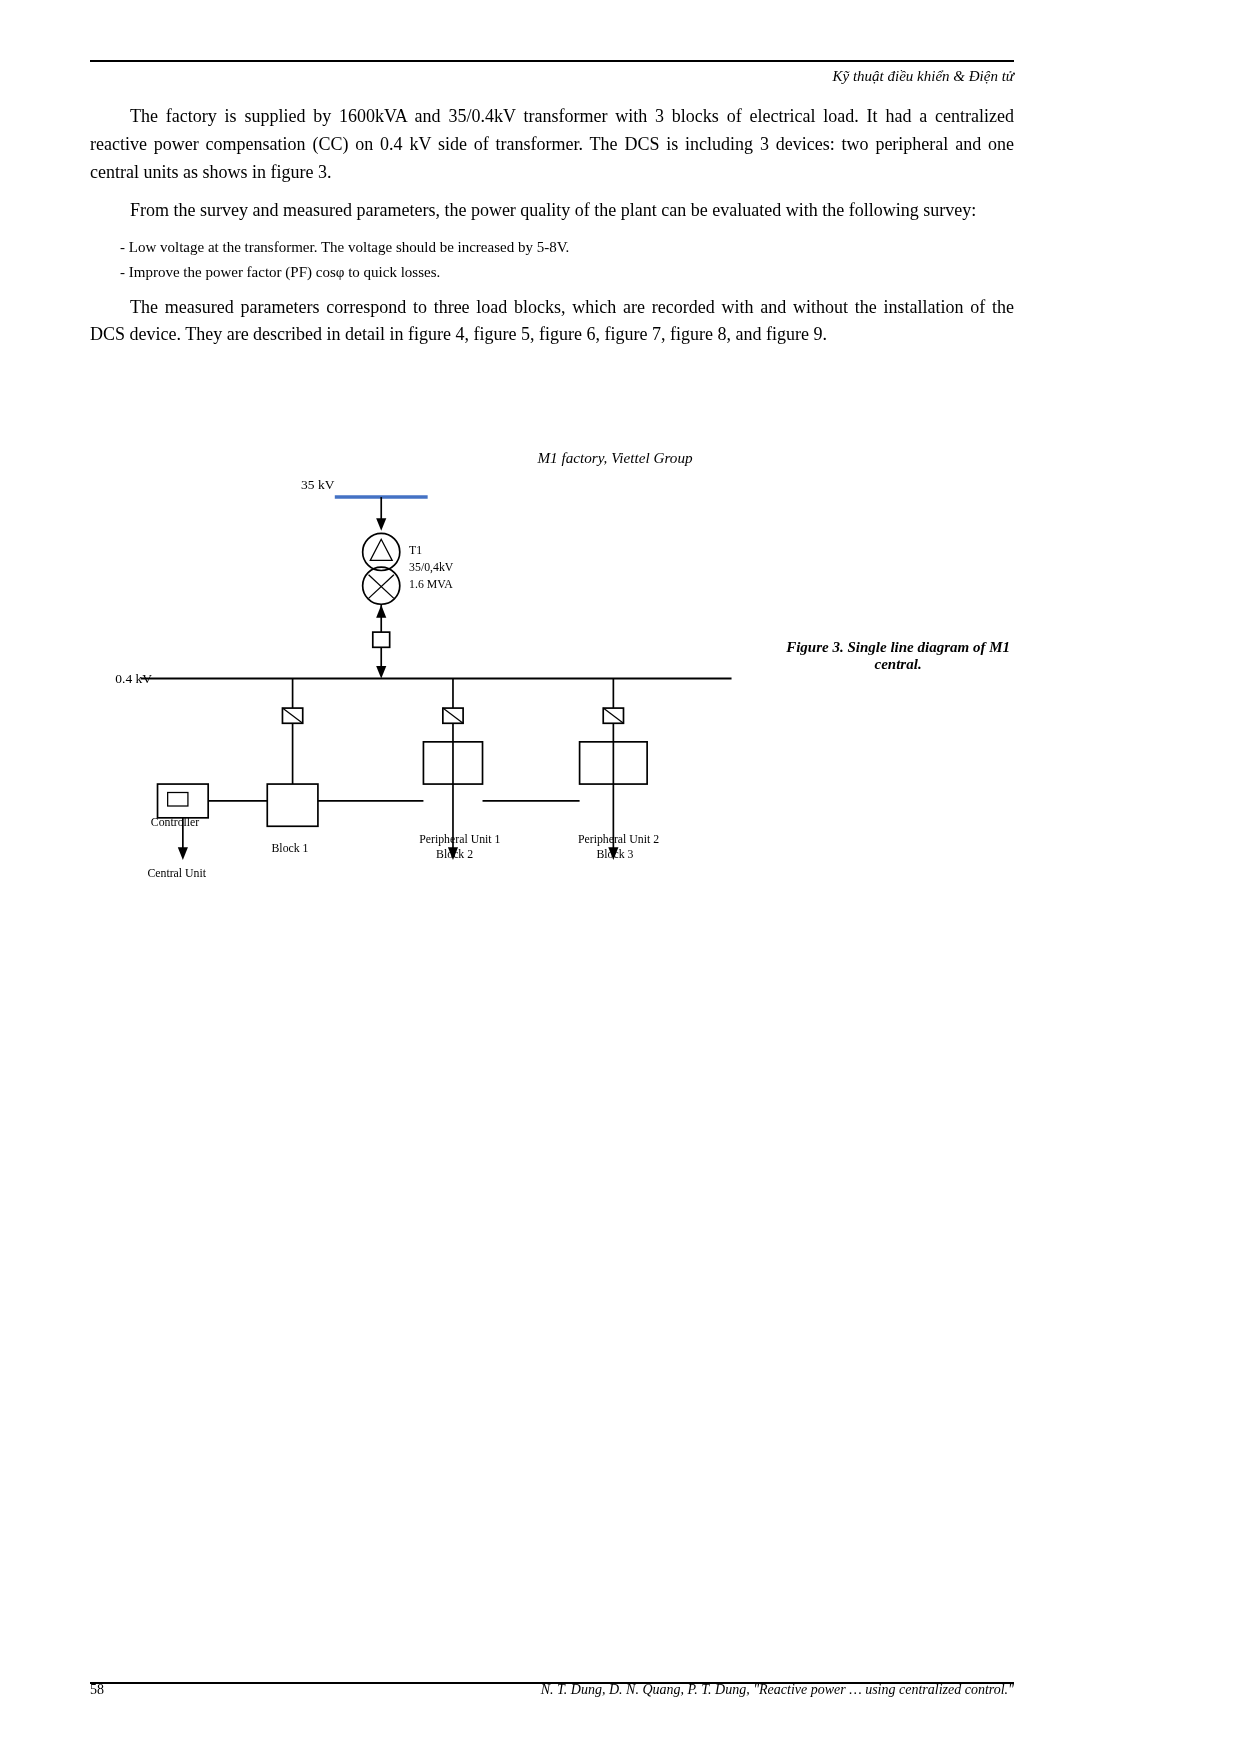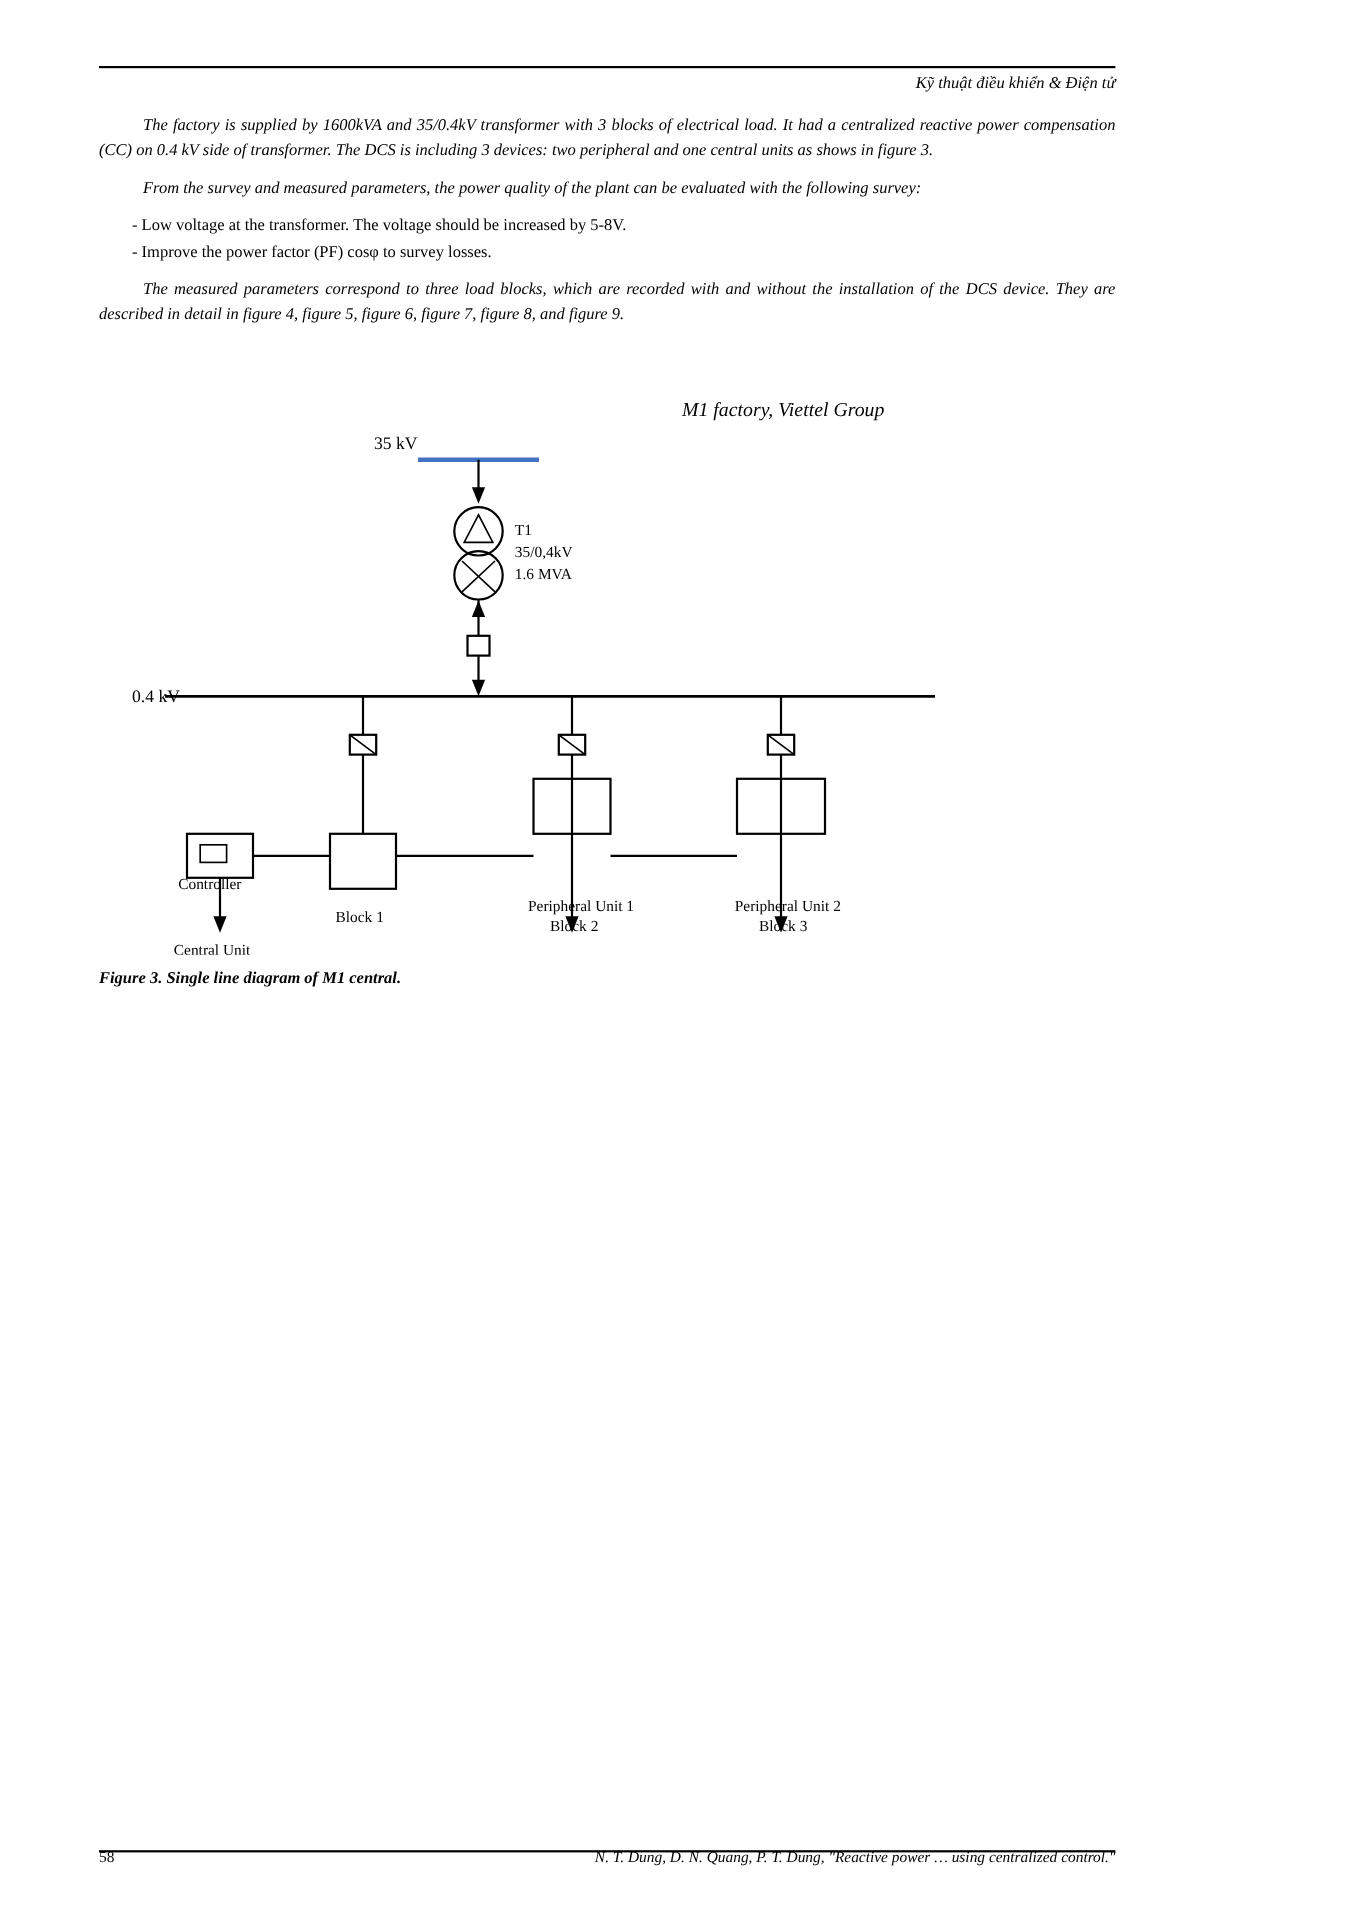--- a/index.html
+++ b/index.html
@@ -23,45 +23,44 @@
       border-top: 2px solid #000;
       margin-bottom: 6px;
     }
     .header-text {
       text-align: right;
       font-style: italic;
       font-size: 15px;
       margin-bottom: 18px;
     }
     .body-text {
-      font-size: 15px;
+      font-size: 18px;
       line-height: 1.55;
       text-align: justify;
       margin-bottom: 10px;
-      font-style: italic;
     }
     .body-text .indent {
       display: block;
       text-indent: 40px;
     }
     .bullet-list {
       margin: 8px 0 8px 30px;
       font-size: 15px;
       line-height: 1.7;
     }
     .bullet-list li {
       list-style: none;
       text-indent: 0;
     }
     .figure-container {
       margin: 30px auto 4px auto;
       width: 100%;
       display: flex;
-      flex-direction: column;
-      align-items: flex-start;
+      flex-direction: row;
+      align-items: center;
     }
     .figure-caption {
       font-size: 15px;
       font-style: italic;
       text-align: center;
       margin-top: 14px;
     }
     .figure-caption span {
       font-weight: bold;
       font-style: italic;
@@ -105,21 +104,21 @@
   <div class="body-text">
     <span class="indent">The factory is supplied by 1600kVA and 35/0.4kV transformer with 3 blocks of electrical load. It had a centralized reactive power compensation (CC) on 0.4 kV side of transformer. The DCS is including 3 devices: two peripheral and one central units as shows in figure 3.</span>
   </div>
 
   <div class="body-text">
     <span class="indent">From the survey and measured parameters, the power quality of the plant can be evaluated with the following survey:</span>
   </div>
 
   <ul class="bullet-list">
     <li>- Low voltage at the transformer. The voltage should be increased by 5-8V.</li>
-    <li>- Improve the power factor (PF) cosφ to survey losses.</li>
+    <li>- Improve the power factor (PF) cosφ to quick losses.</li>
   </ul>
 
   <div class="body-text">
     <span class="indent">The measured parameters correspond to three load blocks, which are recorded with and without the installation of the DCS device. They are described in detail in figure 4, figure 5, figure 6, figure 7, figure 8, and figure 9.</span>
   </div>
 
   <div class="figure-container">
     <svg class="diagram-svg" width="820" height="540" viewBox="0 0 820 540">
 
       <text x="530" y="50" font-family="Times New Roman" font-size="18" font-style="italic">M1 factory, Viettel Group</text>

